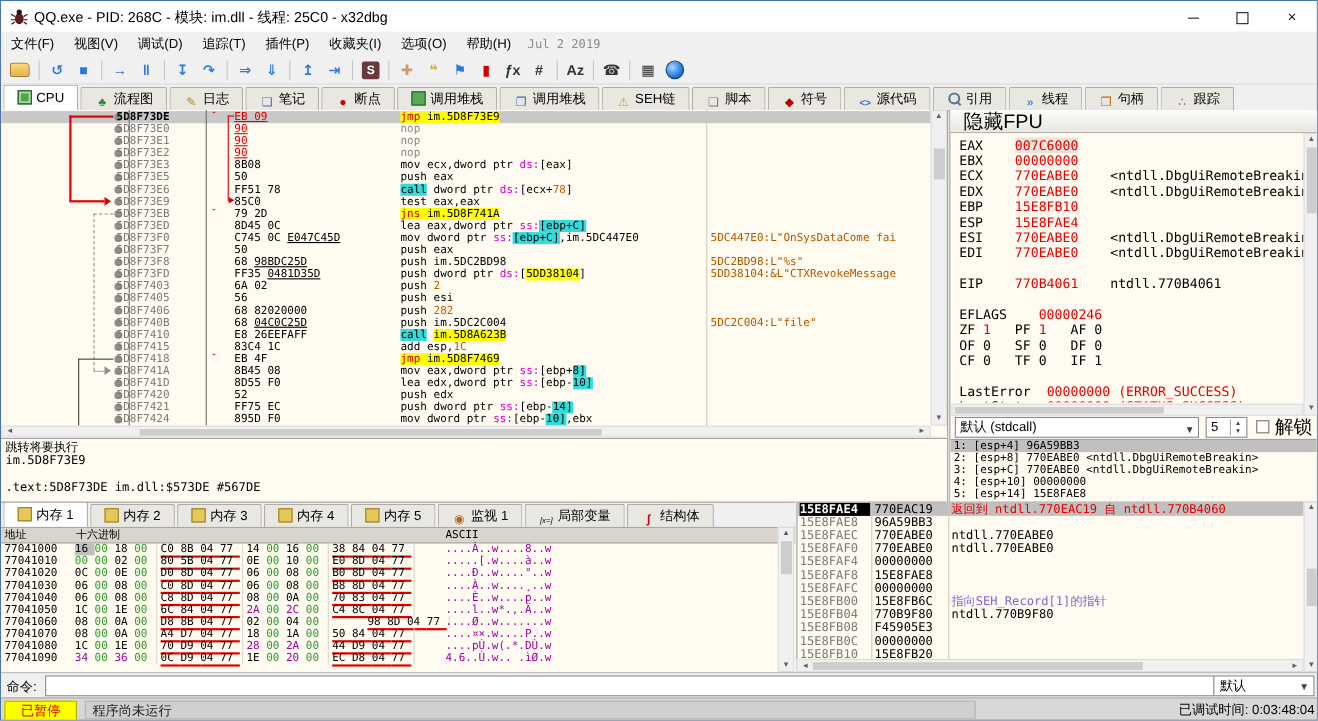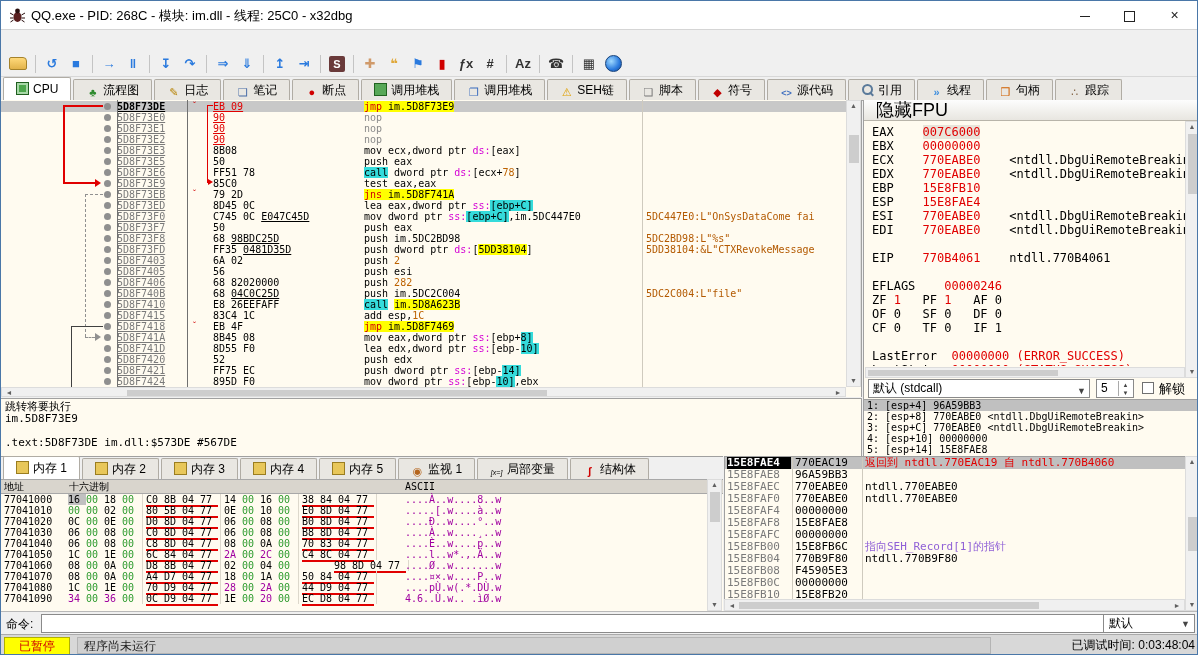--- a/index.html
+++ b/index.html
@@ -52,21 +52,21 @@
   .ti-trace:before{content:"∴";color:#806040;}
   .ti-mem{background:#e8c75a;border:1px solid #9a7d20;box-sizing:border-box;}
   .ti-watch:before{content:"◉";color:#b5651d;}
   .ti-locals{font-size:7px;color:#000;font-style:italic;line-height:13px;}
   .ti-struct:before{content:"ʃ";color:#d00000;font-weight:bold;}
   
   #disasm-pane{position:absolute;left:0;top:99px;width:861px;height:297px;background:#fffbf0;border-right:1px solid #a0a0a0;box-sizing:border-box;overflow:hidden;}
   .da-row{position:absolute;left:0;width:845px;height:11px;line-height:11px;font-size:10px;}
   .da-row.selected{background:#c8c8c8;}
   .da-dot{position:absolute;left:103px;top:2px;width:7px;height:7px;border-radius:50%;background:#8f8f8f;}
-  .da-addr{position:absolute;left:116px;color:#7a7a7a;font-family:"DejaVu Sans Mono",monospace;text-decoration:underline;}
+  .da-addr{position:absolute;left:105px;color:#7a7a7a;font-family:"DejaVu Sans Mono",monospace;}
   .selected .da-addr{color:#000;font-weight:bold;}
   .da-bytes{position:absolute;left:212px;font-family:"DejaVu Sans Mono",monospace;}
   .da-ins{position:absolute;left:363px;font-family:"DejaVu Sans Mono",monospace;}
   .da-cmt{position:absolute;left:645px;color:#b35900;font-family:"DejaVu Sans Mono",monospace;white-space:nowrap;}
   .da-jmark{position:absolute;left:192px;color:#d00000;font-size:9px;top:-1px;}
   .tk{white-space:pre;}
   .c-k{color:#000}.c-g{color:#8a8a8a}.c-r{color:#e10000}.c-m{color:#d400d4}.c-n{color:#bd6200}
   .c-ry{color:#d00000;background:#ffff00}
   .c-by{color:#000;background:#ffff00}
   .c-c{color:#000;background:#35dbdb}
@@ -96,21 +96,21 @@
   .reg-line{height:14px;line-height:14px;font-size:12px;font-family:"DejaVu Sans Mono",monospace;white-space:pre;}
   .hlv{background:#e8e4da;}
   #reg-hscroll{left:1px;top:267px;width:320px;height:11px;}
   #reg-vscroll{right:0px;top:21px;width:14px;height:257px;}
   #conv-row{position:absolute;left:2px;top:279px;width:332px;height:20px;}
   #conv-select{position:absolute;left:2px;top:0;width:222px;height:19px;background:#fff;border:1px solid #8a8a8a;font-size:12px;line-height:17px;padding-left:4px;box-sizing:border-box;}
   #conv-arrow{position:absolute;right:3px;top:3px;font-size:9px;color:#444;}
   #arg-spin{position:absolute;left:230px;top:0;width:38px;height:19px;background:#fff;border:1px solid #8a8a8a;box-sizing:border-box;font-size:12px;line-height:17px;padding-left:4px;}
   .spin-btns{position:absolute;right:1px;top:1px;width:13px;height:15px;border-left:1px solid #aaa;font-size:6px;color:#444;text-align:center;line-height:8px;}
   #unlock-box{position:absolute;left:276px;top:3px;width:12px;height:12px;background:#fff;border:1px solid #707070;box-sizing:border-box;}
-  #unlock-label{position:absolute;left:293px;top:1px;font-size:13px;line-height:18px;}
+  #unlock-label{position:absolute;left:293px;top:1px;font-size:17px;line-height:18px;}
   #args-panel{position:absolute;left:0;top:299px;width:336px;height:57px;border-top:1px solid #a0a0a0;background:#fffbf0;overflow:hidden;}
   .arg-line{height:11px;line-height:11px;font-size:10px;font-family:"DejaVu Sans Mono",monospace;white-space:pre;padding-left:3px;}
   .arg-line.sel{background:#c0c0c0;}
   
   #bottom-tabs{position:absolute;left:0;top:455px;width:722px;height:23px;background:#f0f0f0;border-top:1px solid #a0a0a0;display:flex;align-items:flex-end;font-size:12px;box-sizing:border-box;}
   #dump-pane{position:absolute;left:0;top:478px;width:722px;height:132px;background:#fffbf0;border-top:1px solid #a8a8a8;box-sizing:border-box;}
   #dump-header{position:absolute;left:0;top:0;width:100%;height:13px;background:#d9d5cd;border-bottom:1px solid #a8a8a8;font-size:10px;font-family:"DejaVu Sans Mono",monospace;}
   #dump-header span{position:absolute;top:0;line-height:13px;}
   .dump-row{position:absolute;left:0;width:700px;height:11px;line-height:11px;font-size:10px;font-family:"DejaVu Sans Mono",monospace;}
   .d-addr{position:absolute;left:3px;color:#000;}
@@ -136,21 +136,21 @@
   #stack-hscroll{left:723px;top:598px;width:461px;height:12px;}
   #stack-vscroll{left:1184px;top:455px;width:14px;height:155px;}
   
   #cmdbar{position:absolute;left:0;top:610px;width:1198px;height:23px;background:#f0f0f0;border-top:1px solid #b8b8b8;box-sizing:border-box;}
   #cmd-label{position:absolute;left:5px;top:4px;font-size:12px;}
   #cmd-input{position:absolute;left:40px;top:2px;width:1055px;height:17px;border:1px solid #8a8a8a;background:#fff;font-size:12px;padding:0 3px;}
   #cmd-profile{position:absolute;right:4px;top:2px;width:92px;height:19px;background:#fff;border:1px solid #8a8a8a;box-sizing:border-box;font-size:12px;line-height:17px;padding-left:5px;}
   
   #statusbar{position:absolute;left:0;top:633px;width:1198px;height:22px;background:#d8d8d8;border-top:1px solid #aaa;box-sizing:border-box;font-size:12px;}
   #status-state{position:absolute;left:3px;top:2px;width:66px;height:29px;background:#ffff00;color:#d00000;font-weight:normal;text-align:center;line-height:17px;border:1px solid #b0b000;box-sizing:border-box;}
-  #status-msg{position:absolute;left:76px;top:2px;width:914px;height:17px;background:#d0d0d0;border:1px solid #b4b4b4;line-height:17px;padding-left:6px;box-sizing:border-box;color:#222;}
+  #status-msg{position:absolute;left:76px;top:2px;width:810px;height:17px;background:#d0d0d0;border:1px solid #b4b4b4;line-height:17px;padding-left:6px;box-sizing:border-box;color:#222;}
   #status-time{position:absolute;right:4px;top:2px;height:17px;line-height:17px;color:#000;font-size:12px;}
 </style>
 </head>
 <body>
 
 <div id="win">
 
   <div id="titlebar">
     <svg id="app-icon" viewBox="0 0 17 17">
       <ellipse cx="8.5" cy="10" rx="4" ry="5" fill="#5a1f1f"></ellipse>
@@ -161,20 +161,21 @@
       <line x1="12.5" y1="8" x2="16" y2="6" stroke="#2a0f0f" stroke-width="1"></line>
       <line x1="12.5" y1="11" x2="16" y2="11" stroke="#2a0f0f" stroke-width="1"></line>
       <line x1="12.5" y1="13" x2="15.5" y2="15" stroke="#2a0f0f" stroke-width="1"></line>
     </svg>
     <span id="title-text">QQ.exe - PID: 268C - 模块: im.dll - 线程: 25C0 - x32dbg</span>
     <span class="winbtn" id="btn-min"><span class="minbar"></span></span>
     <span class="winbtn" id="btn-max"><span class="maxbox"></span></span>
     <span class="winbtn" id="btn-close">×</span>
   </div>
 
+  <div id="menubar"><span class="menu-item">文件(F)</span><span class="menu-item">视图(V)</span><span class="menu-item">调试(D)</span><span class="menu-item">追踪(T)</span><span class="menu-item">插件(P)</span><span class="menu-item">收藏夹(I)</span><span class="menu-item">选项(O)</span><span class="menu-item">帮助(H)</span><span id=""></span><span id="build-date">Jul 2 2019</span></div>
 
   <div id="toolbar">
       <div class="tbi-folder"></div>
       <div class="tb-sep"></div>
       <span class="tbi ">↺</span>
       <span class="tbi ">■</span>
       <div class="tb-sep"></div>
       <span class="tbi ">→</span>
       <span class="tbi ">‖</span>
       <div class="tb-sep"></div>

